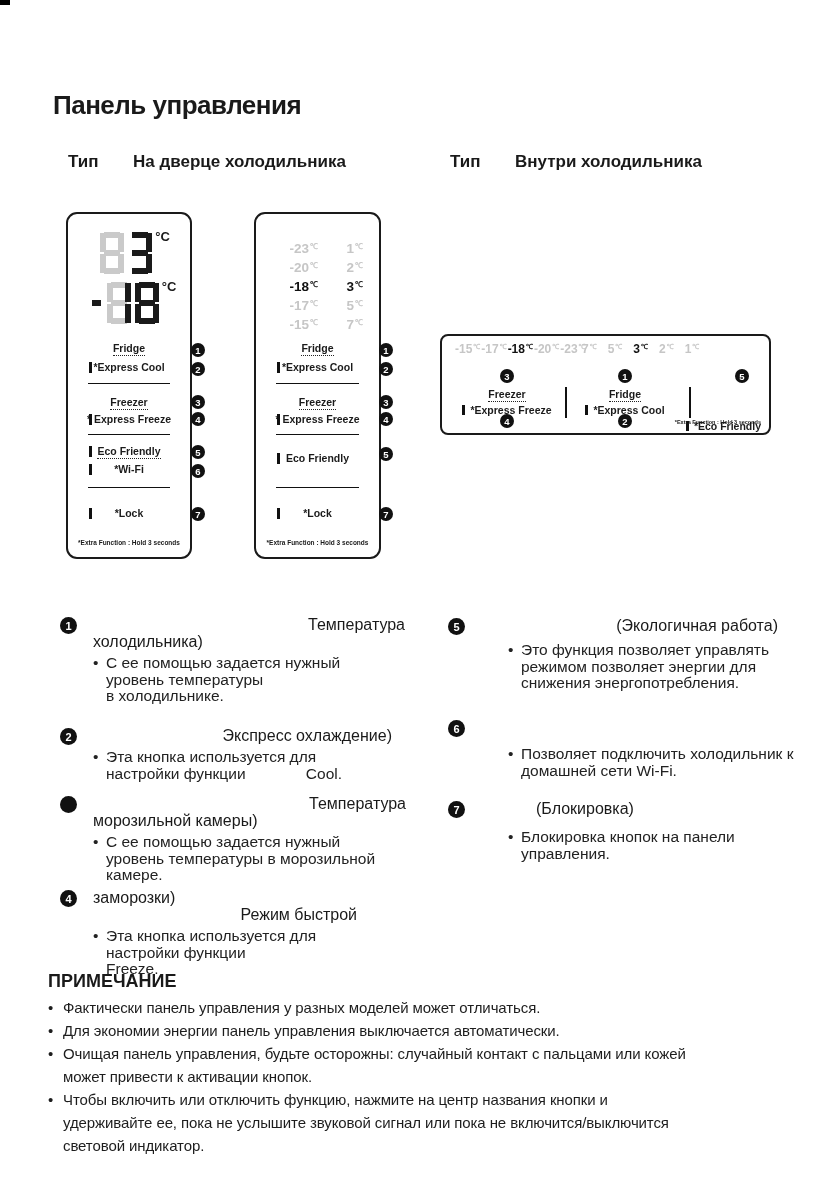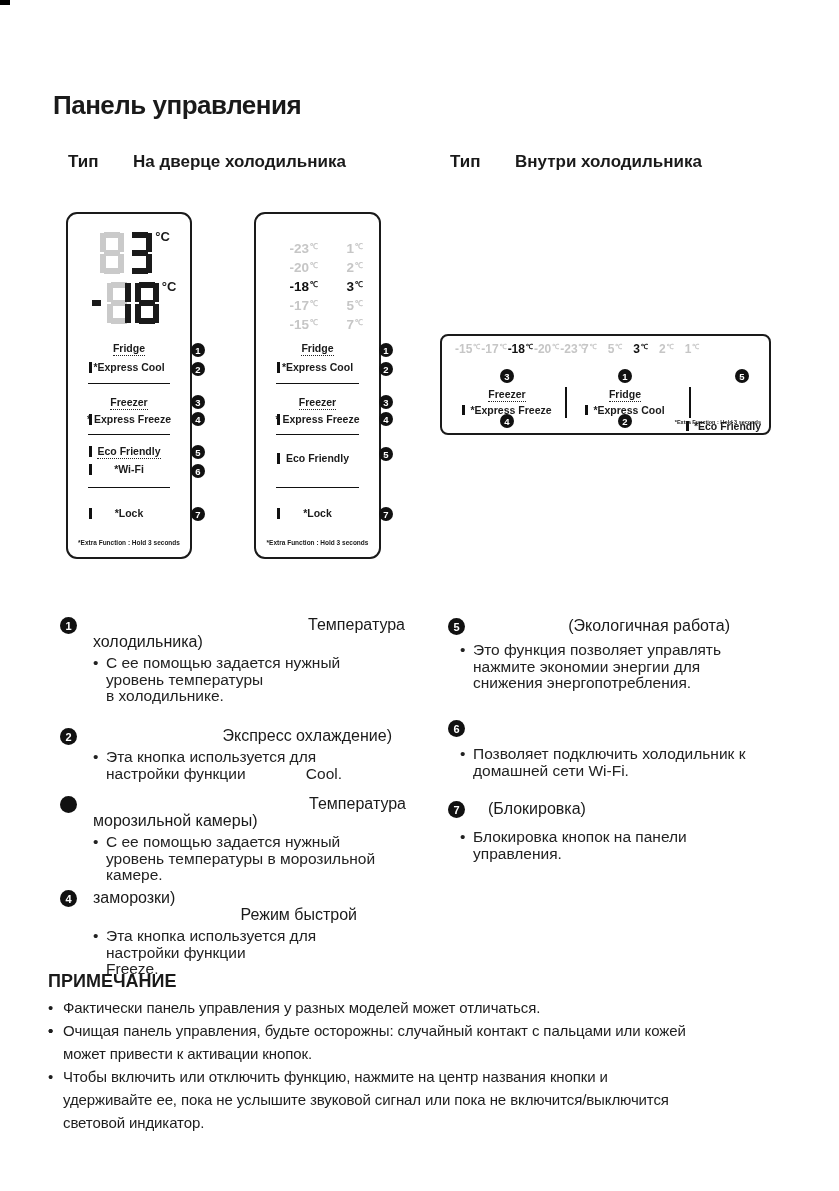--- a/index.html
+++ b/index.html
@@ -70,21 +70,21 @@
   .pc-foot{position:absolute;right:8px;top:83px;font-size:5.5px;font-weight:700;white-space:nowrap;}
   .pc-div{position:absolute;top:51px;width:2px;height:31px;background:#111;}
   .pcd1{left:123px;} .pcd2{left:247px;}
 
   
   .item{position:absolute;}
   .dbadge{position:absolute;left:0;top:1px;width:17px;height:17px;border-radius:50%;background:#111;color:#fff;
           font-size:11px;font-weight:700;display:flex;align-items:center;justify-content:center;}
   .item.rcol .dbadge{left:8px;}
   .icontent{margin-left:33px;}
-  .item.rcol .icontent{margin-left:20px;}
+  .item.rcol .icontent{margin-left:68px;}
   .hl{font-size:16px;font-weight:400;line-height:17px;}
   .hl1{text-align:right;}
   .it1 .icontent{width:312px;} .it2 .icontent{width:299px;} .it3 .icontent{width:313px;}
   .it4 .icontent{width:264px;} .it5 .icontent{width:270px;} .it6 .icontent{width:290px;} .it7 .icontent{width:280px;}
   .it7 .hl1{text-align:left;margin-left:28px;}
   .bul{position:relative;padding-left:13px;margin-top:5px;font-size:15.5px;line-height:16.5px;color:#222;}
   .it5 .bul{margin-top:8px;} .it6 .bul{margin-top:27px;} .it7 .bul{margin-top:12px;}
   .bul .dot{position:absolute;left:0;top:0;}
   .bul .txt{white-space:pre-wrap;}
 
@@ -281,21 +281,21 @@
       <div class="bul"><span class="dot">•</span><span class="txt">Эта кнопка используется для
 настройки функции              Freeze.</span></div>
     </div>
   </div>
 
   <div class="item it5 rcol" style="left:440px;top:617px;">
     <span class="dbadge">5</span>
     <div class="icontent">
       <div class="hl hl1">(Экологичная работа)</div>
       <div class="bul"><span class="dot">•</span><span class="txt">Это функция позволяет управлять
-нажмите экономии энергии для
+режимом позволяет энергии для
 снижения энергопотребления.</span></div>
     </div>
   </div>
 
   <div class="item it6 rcol" style="left:440px;top:719px;">
     <span class="dbadge">6</span>
     <div class="icontent">
       <div class="bul"><span class="dot">•</span><span class="txt">Позволяет подключить холодильник к
 домашней сети Wi-Fi.</span></div>
     </div>
@@ -306,20 +306,20 @@
     <div class="icontent">
       <div class="hl hl1">(Блокировка)</div>
       <div class="bul"><span class="dot">•</span><span class="txt">Блокировка кнопок на панели
 управления.</span></div>
     </div>
   </div>
 
   <h3 class="note-h">ПРИМЕЧАНИЕ</h3>
   <div class="note-list">
     <div class="note-item"><span class="dot">•</span><span class="txt">Фактически панель управления у разных моделей может отличаться.</span></div>
-    <div class="note-item"><span class="dot">•</span></div>
+    <div class="note-item"><span class="dot">•</span><span class="txt">Для экономии энергии панель управления выключается автоматически.</span></div>
     <div class="note-item"><span class="dot">•</span><span class="txt">Очищая панель управления, будьте осторожны: случайный контакт с пальцами или кожей
 может привести к активации кнопок.</span></div>
     <div class="note-item"><span class="dot">•</span><span class="txt">Чтобы включить или отключить функцию, нажмите на центр названия кнопки и
 удерживайте ее, пока не услышите звуковой сигнал или пока не включится/выключится
 световой индикатор.</span></div>
   </div>
 </div>
 
 </body></html>

